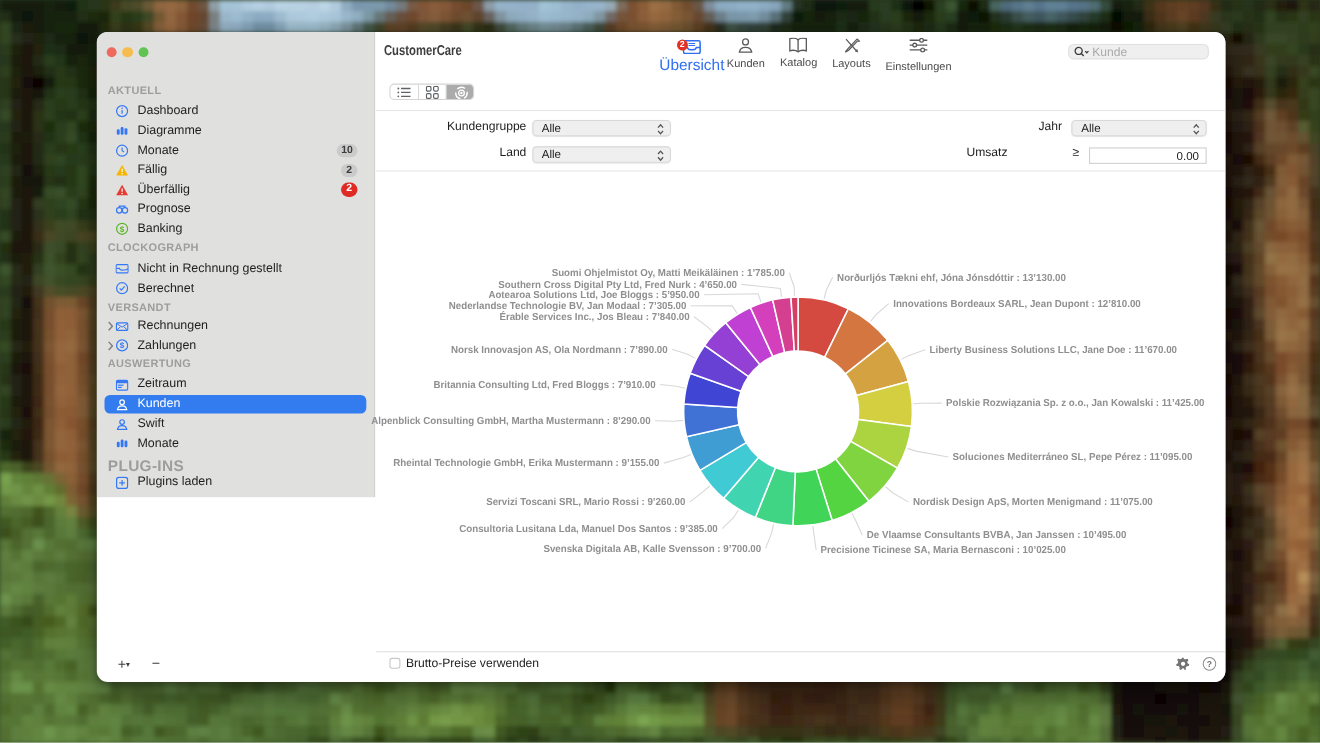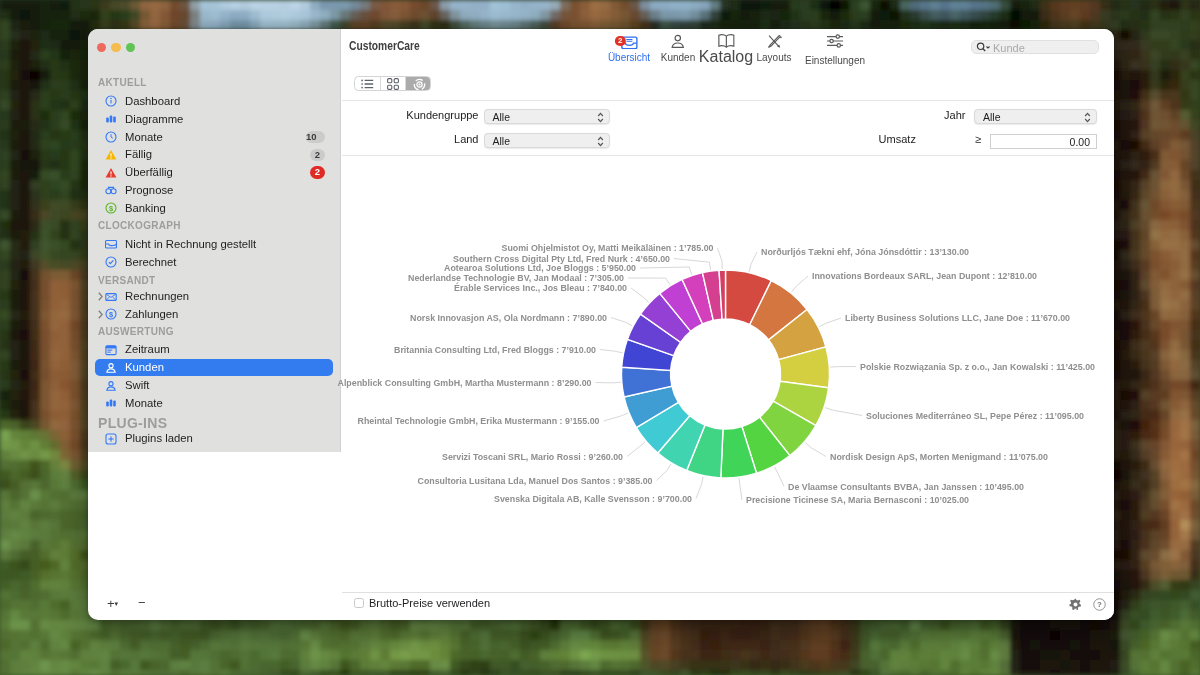--- a/index.html
+++ b/index.html
@@ -2315,21 +2315,21 @@
         </svg>
       </div>
       <div style="position:absolute;left:37px;top:84.2px;font-size:11.3px;line-height:13px;color:#1e1e1e;white-space:nowrap">Diagramme</div>
       <div class="sic" style="left:16.5px;top:102.6px">
         <svg viewBox="0 0 12 12">
           <circle cx="6" cy="6" r="5" fill="none" stroke="#3478f6" stroke-width="1.1"></circle>
           <path d="M6 3.2V6L7.8 7.2" stroke="#3478f6" stroke-width="1" fill="none"></path>
         </svg>
       </div>
       <div style="position:absolute;left:37px;top:102.0px;font-size:11.3px;line-height:13px;color:#1e1e1e;white-space:nowrap">Monate</div>
-      <div style="position:absolute;left:218px;top:102.4px;width:19px;height:12.4px;border-radius:7px;background:#cccbcb;color:#3c3c3c;font-size:9.5px;font-weight:bold;line-height:12.6px">10</div>
+      <div style="position:absolute;left:218px;top:102.4px;width:19px;height:12.4px;border-radius:7px;background:#cccbcb;color:#3c3c3c;font-size:9.5px;font-weight:bold;text-align:center;line-height:12.6px">10</div>
       <div class="sic" style="left:16.5px;top:120.3px">
         <svg viewBox="0 0 12 12">
           <path d="M6 1L11.4 10.6H0.6Z" fill="#f7b500"></path>
           <rect x="5.45" y="4.2" width="1.1" height="3.2" rx="0.5" fill="#fff"></rect>
           <circle cx="6" cy="8.9" r="0.7" fill="#fff"></circle>
         </svg>
       </div>
       <div style="position:absolute;left:37px;top:119.7px;font-size:11.3px;line-height:13px;color:#1e1e1e;white-space:nowrap">Fällig</div>
       <div style="position:absolute;left:222px;top:120.1px;width:15px;height:12.4px;border-radius:7px;background:#cccbcb;color:#3c3c3c;font-size:9.5px;font-weight:bold;text-align:center;line-height:12.6px">2</div>
       <div class="sic" style="left:16.5px;top:138.1px">
@@ -2437,29 +2437,29 @@
     <div class="abs" style="left:19px;top:567px;font-size:13px;color:#3c3c3c">+<span style="font-size:7px;vertical-align:2px">▾</span></div>
     <div class="abs" style="left:50px;top:566px;font-size:13px;color:#3c3c3c">−</div>
   </div>
 
   <div class="abs" style="left:254px;top:0;width:792px;height:591px;background:#ffffff">
     <div class="abs" style="left:7px;top:9px;font-size:13px;font-weight:bold;color:#3e3e3e;transform:scaleX(0.79);transform-origin:left center">CustomerCare</div>
     <div style="position:absolute;left:287px;top:5.5px;transform:translateX(-50%);text-align:center"><div style="position:relative;display:inline-block;height:15px"><svg viewBox="0 0 18 14" width="17" height="13.5" style="margin-top:1.5px">
             <path d="M2.6 1h12.8a1.6 1.6 0 0 1 1.6 1.6v9a1.6 1.6 0 0 1-1.6 1.6H2.6A1.6 1.6 0 0 1 1 11.6v-9A1.6 1.6 0 0 1 2.6 1Z" fill="none" stroke="#2f6ff0" stroke-width="1.5"></path>
             <path d="M1 7.4h3.6c.4 1.4 1.4 2.3 4.4 2.3s4-0.9 4.4-2.3H17" fill="none" stroke="#2f6ff0" stroke-width="1.4"></path>
             <path d="M5.8 3.6h6.4M5.8 5.5h6.4" stroke="#2f6ff0" stroke-width="1.1"></path>
-          </svg><div style="position:absolute;left:-5.5px;top:1.5px;width:10.5px;height:10.5px;border-radius:50%;background:#e23025;color:#fff;font-size:8px;font-weight:bold;text-align:center;line-height:10.5px">2</div></div><div style="font-size:10px;line-height:10px;color:#2f6ff0;margin-top:0px;white-space:nowrap">Übersicht</div></div>
+          </svg><div style="position:absolute;left:-5.5px;top:1.5px;width:10.5px;height:10.5px;border-radius:50%;background:#e23025;color:#fff;font-size:8px;font-weight:bold;text-align:center;line-height:10.5px">2</div></div><div style="font-size:14px;line-height:10px;color:#2f6ff0;margin-top:0px;white-space:nowrap">Übersicht</div></div>
       <div style="position:absolute;left:336px;top:5.5px;transform:translateX(-50%);text-align:center"><div style="position:relative;display:inline-block;height:15px"><svg viewBox="0 0 16 15" width="16" height="15">
             <circle cx="8" cy="4.1" r="2.7" fill="none" stroke="#5a5a5a" stroke-width="1.2"></circle>
             <path d="M2.4 13.4c.5-3.1 2.6-4.4 5.6-4.4s5.1 1.3 5.6 4.4Z" fill="none" stroke="#5a5a5a" stroke-width="1.2"></path>
           </svg></div><div style="font-size:10px;line-height:10px;color:#4a4a4a;margin-top:0px;white-space:nowrap">Kunden</div></div>
       <div style="position:absolute;left:384px;top:5.5px;transform:translateX(-50%);text-align:center"><div style="position:relative;display:inline-block;height:15px"><svg viewBox="0 0 17 14" width="17" height="14">
             <path d="M8.5 2.2C7.3 1 5.6.7 3.9.7c-1.1 0-2.1.2-2.9.5v11c.8-.3 1.8-.5 2.9-.5 1.7 0 3.4.3 4.6 1.5 1.2-1.2 2.9-1.5 4.6-1.5 1.1 0 2.1.2 2.9.5v-11c-.8-.3-1.8-.5-2.9-.5-1.7 0-3.4.3-4.6 1.5Z" fill="none" stroke="#5a5a5a" stroke-width="1.2"></path>
             <path d="M8.5 2.2v11" stroke="#5a5a5a" stroke-width="1.2"></path>
-          </svg></div><div style="font-size:16px;line-height:10px;color:#4a4a4a;margin-top:0px;white-space:nowrap">Katalog</div></div>
+          </svg></div><div style="font-size:10px;line-height:10px;color:#4a4a4a;margin-top:0px;white-space:nowrap">Katalog</div></div>
       <div style="position:absolute;left:432px;top:5.5px;transform:translateX(-50%);text-align:center"><div style="position:relative;display:inline-block;height:15px"><svg viewBox="0 0 16 15" width="16" height="15">
             <path d="M2.6 1.6 12.4 12.6M11 12.2l1.9.7-.5-2.1" stroke="#5a5a5a" stroke-width="1.1" fill="none"></path>
             <path d="m12.6 1.6-8.6 9-2 2.8 3-1.7 8.6-9c.3-.4-.5-1.3-1-1.1Z" fill="none" stroke="#5a5a5a" stroke-width="1.1"></path>
             <path d="M13.6 3.4h1.6M14.4 2.6v1.6" stroke="#5a5a5a" stroke-width="0.9"></path>
           </svg></div><div style="font-size:10px;line-height:10px;color:#4a4a4a;margin-top:0px;white-space:nowrap">Layouts</div></div>
       <div style="position:absolute;left:493px;top:5.5px;transform:translateX(-50%);text-align:center"><div style="position:relative;display:inline-block;height:15px"><svg viewBox="0 0 18 14" width="18" height="14">
             <path d="M1 2.6h16M1 7h16M1 11.4h16" stroke="#5a5a5a" stroke-width="1.2"></path>
             <circle cx="11.8" cy="2.6" r="1.7" fill="#fff" stroke="#5a5a5a" stroke-width="1.2"></circle>
             <circle cx="5.6" cy="7" r="1.7" fill="#fff" stroke="#5a5a5a" stroke-width="1.2"></circle>
             <circle cx="12.8" cy="11.4" r="1.7" fill="#fff" stroke="#5a5a5a" stroke-width="1.2"></circle>

